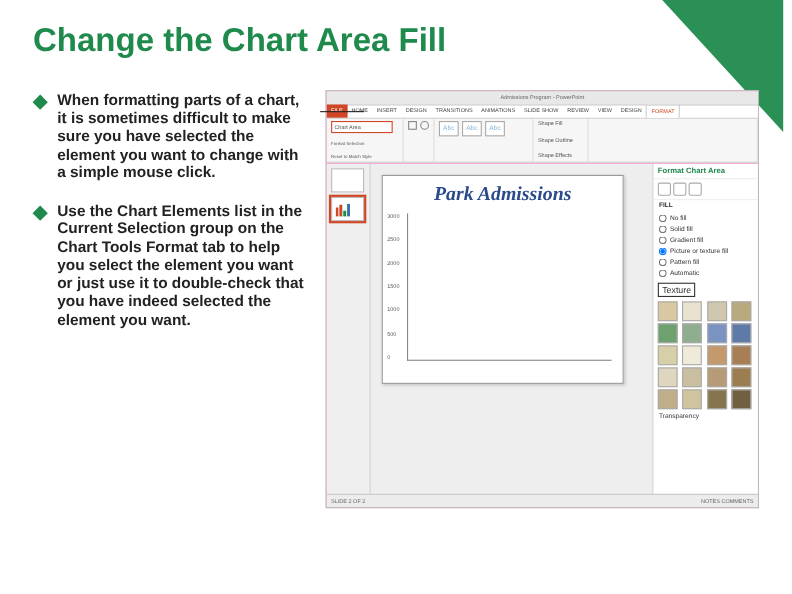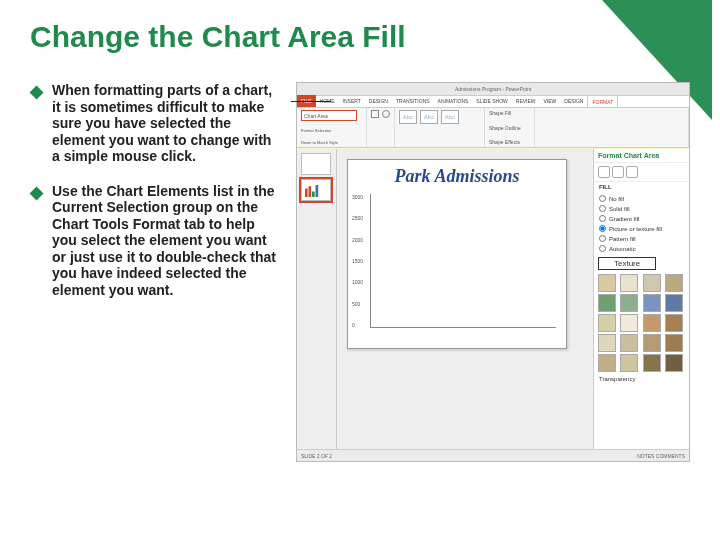--- a/index.html
+++ b/index.html
@@ -4,21 +4,21 @@
 <style>
   html,body{margin:0;padding:0;width:720px;height:540px;background:#fff;font-family:"Segoe UI",Arial,sans-serif;box-sizing:border-box;overflow:hidden}
   *{box-sizing:border-box}
   .slide{position:relative;width:720px;height:540px;padding:20px 30px 18px 30px}
   .title{font-size:30px;font-weight:700;color:#1f8a4c;font-family:"Trebuchet MS","Segoe UI",Arial,sans-serif;margin:0 0 6px 0}
   .accent{position:absolute;right:8px;top:0;width:0;height:0;border-left:110px solid transparent;border-top:120px solid #1f8a4c;opacity:.95}
   .body{display:flex;gap:14px;margin-top:28px}
   .bullets{width:252px;font-size:14px;line-height:1.18;font-weight:600;color:#222}
   .bullets .item{display:flex;gap:8px;margin-bottom:18px}
   .bullets .marker{color:#1f8a4c;font-size:17px;line-height:1;flex:0 0 14px;margin-top:1px}
-  .ppt-shot{position:relative;flex:1;height:380px;border:1px solid #bbb;background:#fef9c3}
+  .ppt-shot{position:relative;flex:1;height:380px;border:1px solid #bbb;background:#f9a8d4}
   
   .ppt-titlebar{height:13px;background:#e8e8e8;border-bottom:1px solid #ccc;font-size:5px;display:flex;align-items:center;justify-content:center;color:#666}
   .ppt-ribbon-tabs{height:12px;background:#fff;border-bottom:1px solid #ccc;display:flex;align-items:flex-end;font-size:5px;color:#444}
   .ppt-ribbon-tabs span{padding:0 4px;height:12px;line-height:12px}
   .ppt-ribbon-tabs .file{background:#d04727;color:#fff}
   .ppt-ribbon-tabs .active{background:#fff;border-top:1px solid #ccc;border-left:1px solid #ccc;border-right:1px solid #ccc;color:#d04727}
   .ppt-ribbon{height:40px;background:#f6f6f6;border-bottom:1px solid #ccc;display:flex;font-size:5px;color:#555}
   .grp{border-right:1px solid #ddd;padding:2px 4px;display:flex;flex-direction:column;justify-content:space-between}
   .grp .row{display:flex;gap:3px;align-items:center}
   .shape-style{width:18px;height:14px;border:1px solid #aaa;background:#fff;font-size:6px;display:flex;align-items:center;justify-content:center;color:#8bb6d9}
@@ -44,21 +44,21 @@
   
   .format-pane{width:96px;background:#fff;border-left:1px solid #ccc;display:flex;flex-direction:column;font-size:6px;color:#333}
   .format-pane .hdr{font-size:7px;color:#1f8a4c;padding:3px 4px;border-bottom:1px solid #eee;font-weight:600}
   .format-pane .tabs{display:flex;gap:2px;padding:3px 4px;border-bottom:1px solid #eee}
   .format-pane .tabs div{width:12px;height:12px;border:1px solid #aaa;border-radius:2px}
   .format-pane .opts{padding:3px 5px;display:flex;flex-direction:column;gap:3px}
   .format-pane .opts label{display:flex;align-items:center;gap:3px}
   .format-pane .opts input{margin:0;width:7px;height:7px}
   .swatches{display:grid;grid-template-columns:repeat(4,1fr);gap:2px;padding:2px 4px}
   .sw{width:18px;height:18px;border:1px solid #aaa}
-  .texture-lbl{border:1px solid #333;padding:1px 15px;font-size:8px;align-self:flex-start;margin:2px 4px}
+  .texture-lbl{border:1px solid #333;padding:1px 3px;font-size:8px;align-self:flex-start;margin:2px 4px}
   .ppt-status{position:absolute;left:0;right:0;bottom:0;height:12px;background:#ececec;border-top:1px solid #ccc;font-size:5px;color:#666;display:flex;align-items:center;padding:0 4px;justify-content:space-between}
 </style>
 </head>
 <body>
 
 <div class="slide">
   <div class="accent"></div>
   <h1 class="title">Change the Chart Area Fill</h1>
 
   <div class="body">

